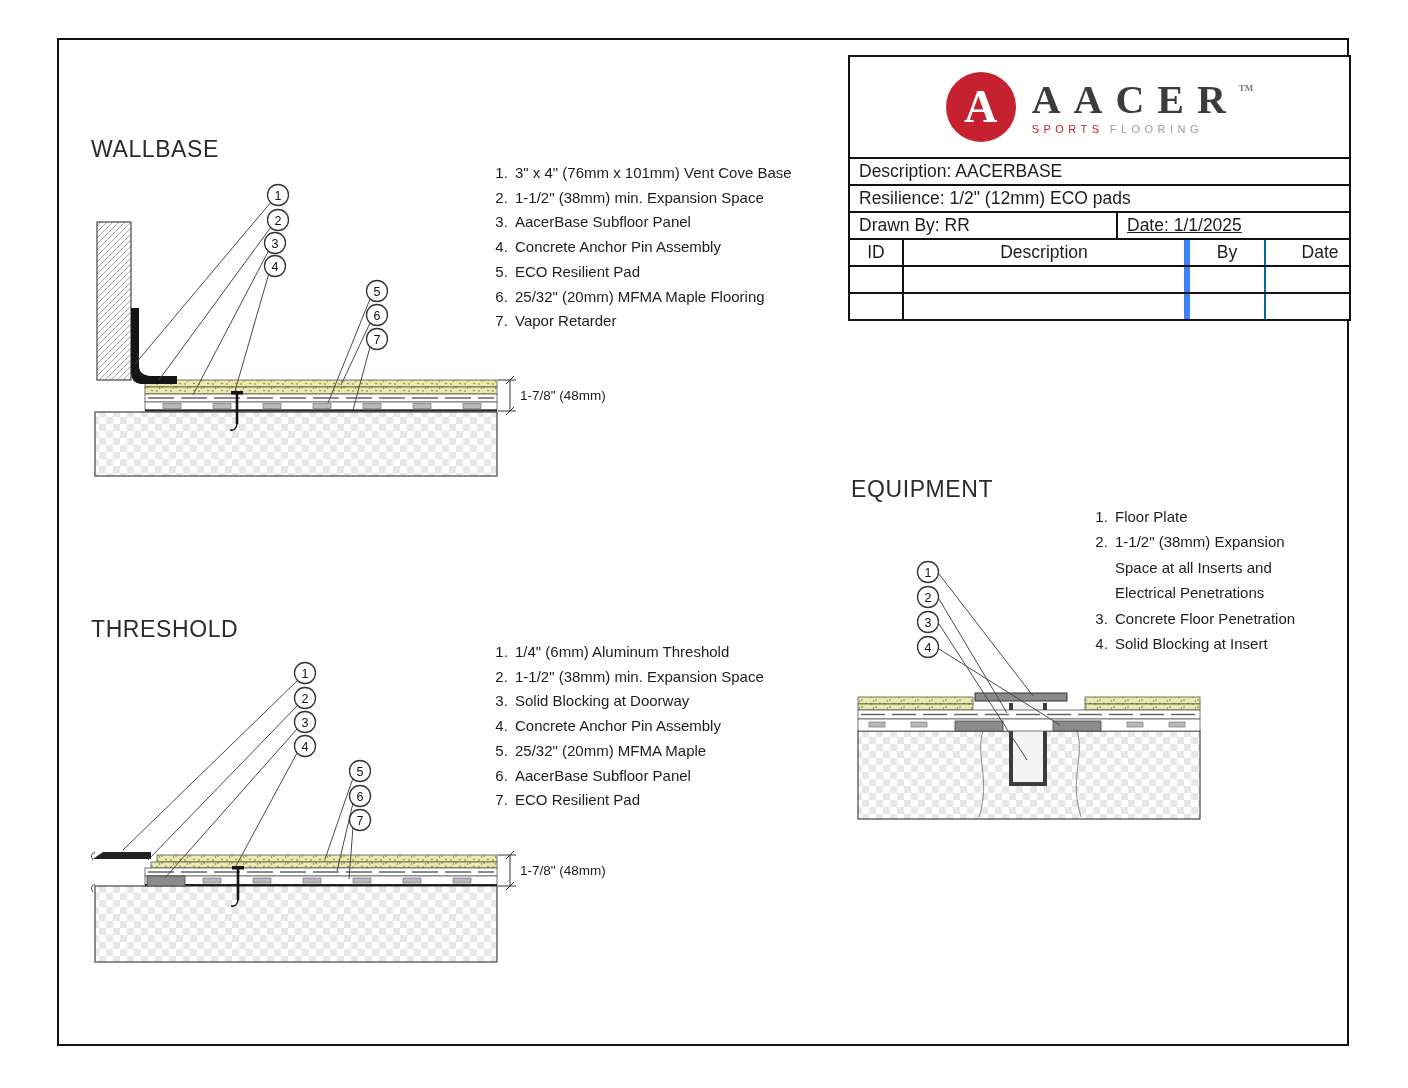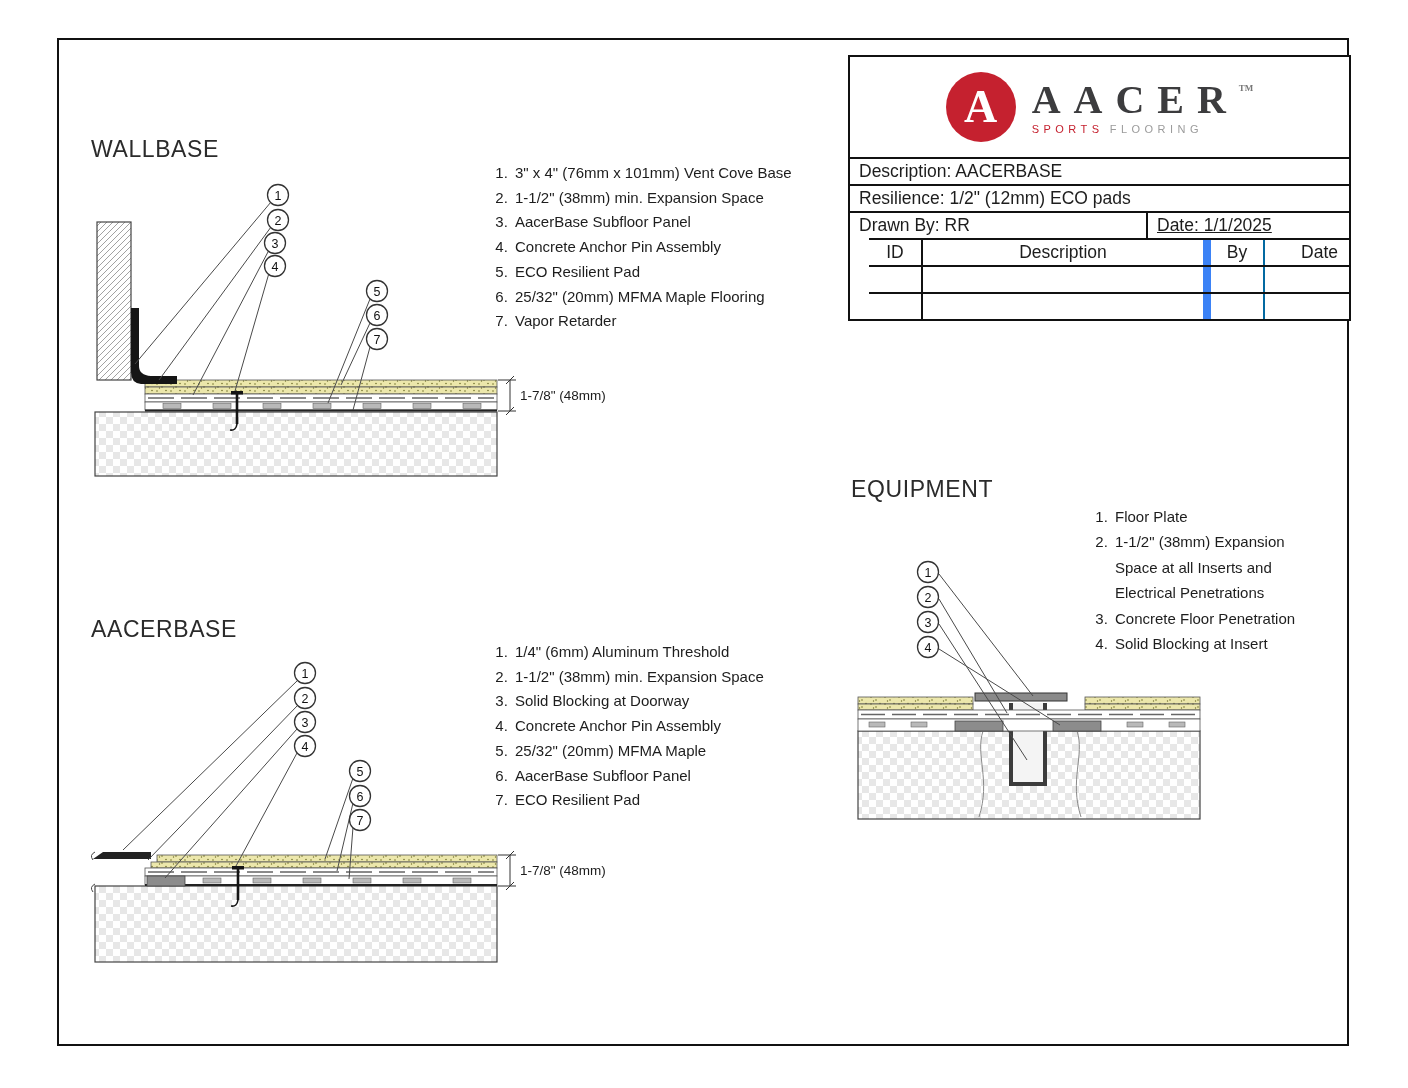--- a/index.html
+++ b/index.html
@@ -44,28 +44,28 @@
   .logo-circle span{color:#fff;font-family:"Liberation Serif",serif;font-weight:700;font-size:46px;line-height:1;}
   .logo-brand{font-family:"Liberation Serif",serif;font-weight:600;font-size:40px;
     letter-spacing:13px;color:#3c3c3e;line-height:1;}
   .logo-brand .tm{font-size:9px;letter-spacing:0;vertical-align:22px;color:#777;}
   .logo-tagline{margin-top:3px;font-size:11px;letter-spacing:4.5px;}
   .logo-tagline .red{color:#c5212f;}
   .logo-tagline .gray{color:#9b9b9b;margin-left:6px;}
   .tb-row{border-top:2px solid #111;height:25px;display:flex;align-items:center;}
   .tb-text{padding-left:9px;}
   .tb-split > div{display:flex;align-items:center;height:100%;box-sizing:border-box;}
-  .cell-drawn{width:296px;padding-left:9px;}
+  .cell-drawn{width:266px;padding-left:9px;}
   .cell-date{flex:1;border-left:2px solid #111;padding-left:9px;text-decoration:underline;}
   .tb-center{justify-content:center;}
-  .rev-row{padding:0;margin-left:19px;}
+  .rev-row{padding:0;}
   .rev-row > div{height:100%;box-sizing:border-box;display:flex;align-items:center;justify-content:center;}
   .c-id{width:52px;}
   .c-desc{width:282px;border-left:2px solid #111;}
-  .c-by{width:60px;border-left:8px solid #3b82f6;}
+  .c-by{width:80px;border-left:6px solid #3b82f6;}
   .c-date{flex:1;border-left:2px solid #0369a1;padding-left:25px;}
 </style>
 </head>
 <body>
 
 <svg width="0" height="0" style="position:absolute" aria-hidden="true">
   <defs>
     <pattern id="pat-hatch" width="6" height="6" patternUnits="userSpaceOnUse">
       <path d="M-1,7 L7,-1" stroke="#8a8a8a" stroke-width="0.8" fill="none"></path>
     </pattern>
@@ -160,21 +160,21 @@
 <ol class="legend" id="wallbase-legend">
     <li>3" x 4" (76mm x 101mm) Vent Cove Base</li>
     <li>1-1/2" (38mm) min. Expansion Space</li>
     <li>AacerBase Subfloor Panel</li>
     <li>Concrete Anchor Pin Assembly</li>
     <li>ECO Resilient Pad</li>
     <li>25/32" (20mm) MFMA Maple Flooring</li>
     <li>Vapor Retarder</li>
   </ol>
 
-<div class="sec-title" id="threshold-title">AACERBASE</div>
+<div class="sec-title" id="threshold-title">THRESHOLD</div>
 
 <svg class="drawing" id="threshold-svg" width="530" height="330" viewBox="0 0 530 330">
 
   <rect x="10" y="238" width="402" height="76" fill="url(#pat-conc)" stroke="#444" stroke-width="1.2"></rect>
 
   <g>
     <rect x="72" y="207" width="340" height="7" fill="url(#pat-maple)" stroke="#555" stroke-width="0.8"></rect>
     <rect x="66" y="214" width="346" height="6" fill="url(#pat-maple)" stroke="#555" stroke-width="0.8"></rect>
     <rect x="60" y="220" width="352" height="8" fill="#fff" stroke="#555" stroke-width="0.8"></rect>
     <line x1="63" y1="224" x2="409" y2="224" stroke="#666" stroke-width="1.6" stroke-dasharray="26 7"></line>

